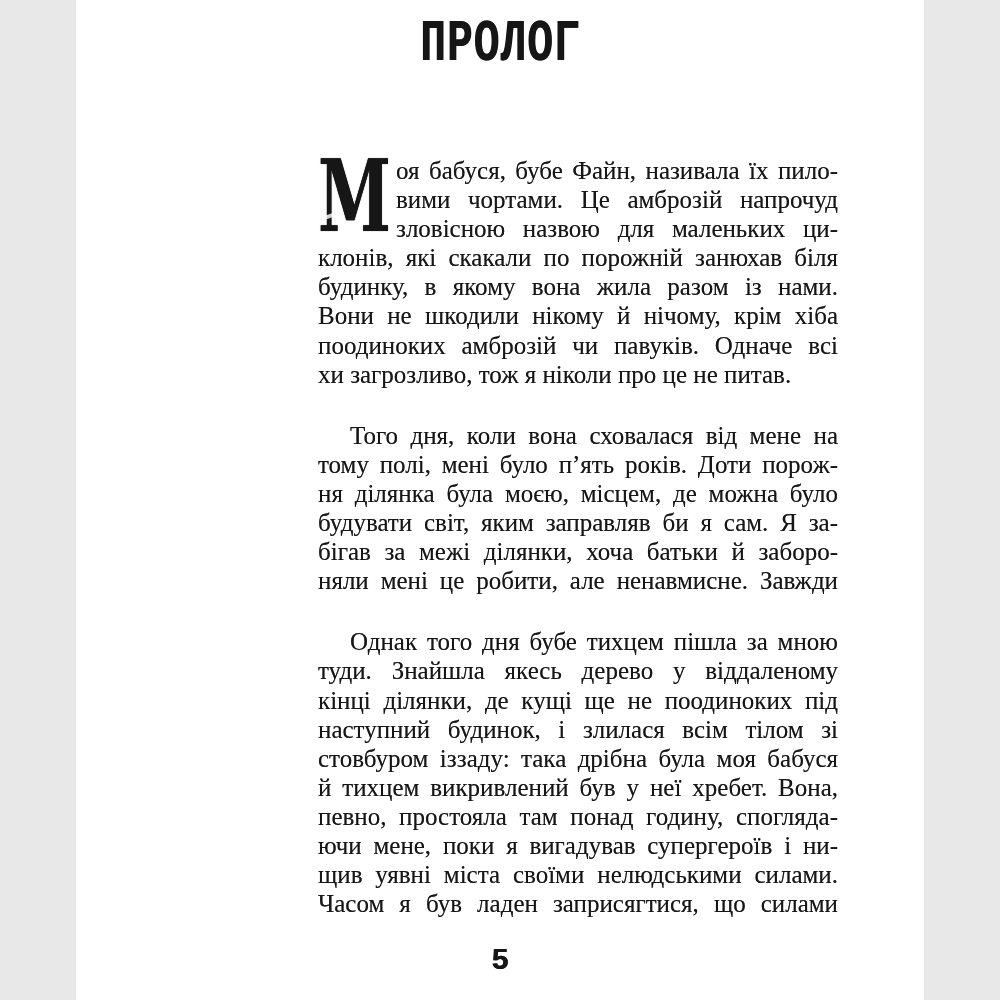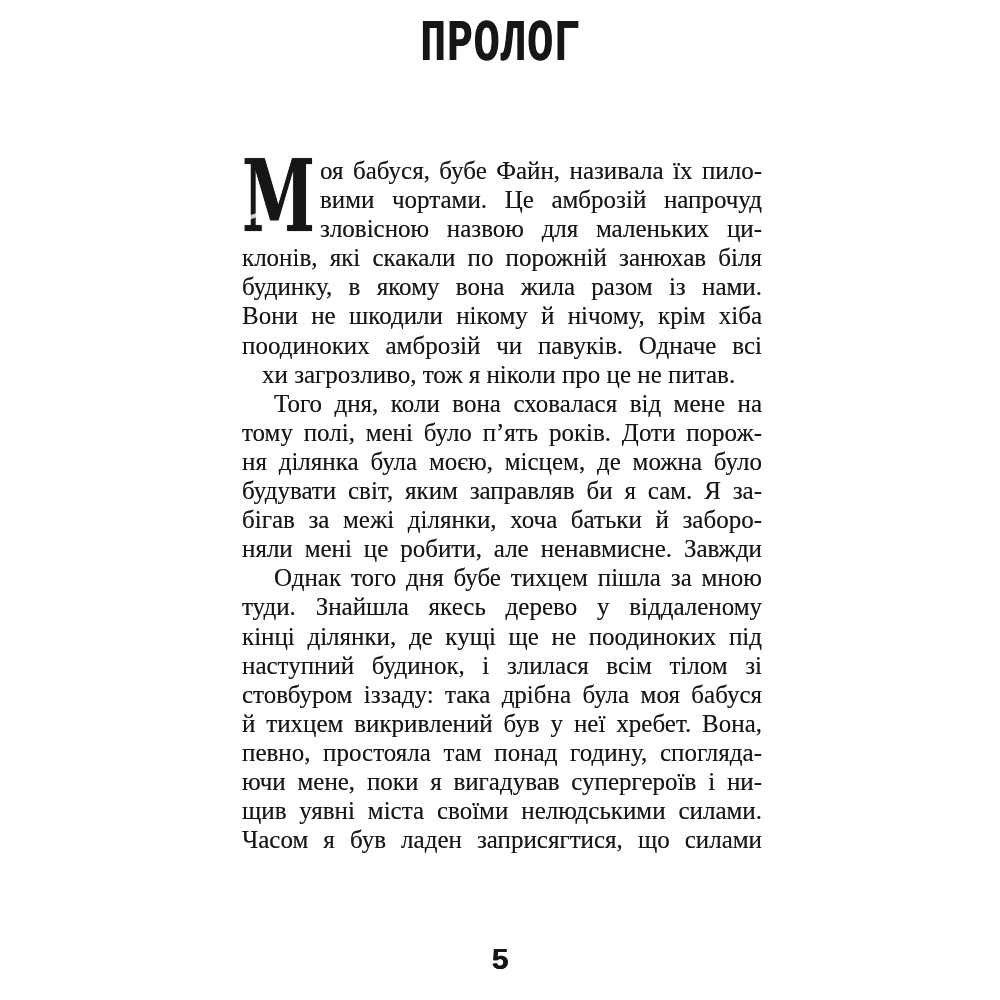--- a/index.html
+++ b/index.html
@@ -1,19 +1,19 @@
 <!DOCTYPE html>
 <html lang="uk"><head>
 <meta charset="utf-8">
 <title>Book page</title>
 <style>
   html, body { margin: 0; padding: 0; background: #e8e8e8; }
   .page {
     position: relative;
-    width: 1000px;
+    width: 848px;
     height: 1000px;
     margin: 0 auto;
     background: #ffffff;
     overflow: hidden;
     color: #161616;
   }
 
   
   .title-wrap {
     position: absolute;
@@ -46,23 +46,22 @@
     text-shadow: 0 0 0.3px rgba(22,22,22,0.55);
   }
   .line {
     text-align: justify;
     -moz-text-align-last: justify;
     text-align-last: justify;
   }
   .line.last {
     -moz-text-align-last: left;
     text-align-last: left;
-    margin-left: 20px;
   }
-  .line.indent { padding-left: 32px; }
+  .line.indent { padding-left: 32px; margin-top: 32px; }
 
   
   .dropcap {
     float: left;
     width: 66px;
     height: 84px;
     margin-right: 12px;
     position: relative;
   }
   .dropcap-letter {

